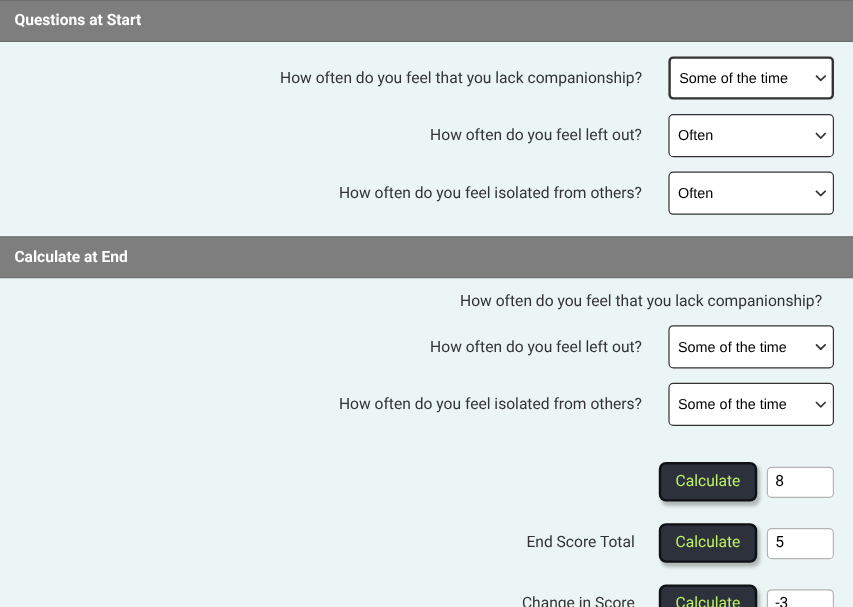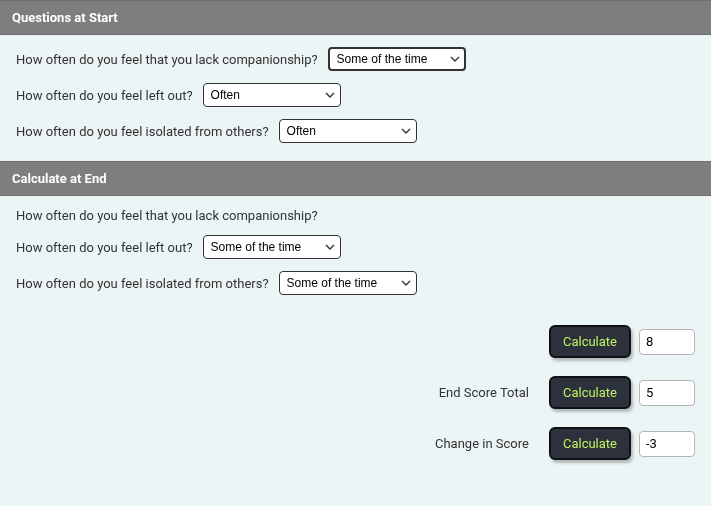--- a/index.html
+++ b/index.html
@@ -1,26 +1,26 @@
 <!DOCTYPE html>
 <html><head>
 <meta charset="utf-8">
 <style>
   * { box-sizing: border-box; margin: 0; padding: 0; }
   html, body { width: 711px; height: 506px; font-family: -apple-system, BlinkMacSystemFont, "Segoe UI", Roboto, Helvetica, Arial, sans-serif; background: #ecf5f5; }
   .panel { width: 100%; }
   .panel-header { background: #7e7e7e; color: #fff; font-weight: 700; font-size: 13px; padding: 9px 12px; border: 1px solid #6e6e6e; border-left: none; border-right: none; }
   .panel-body { background: #ecf5f5; padding: 12px 16px 18px 16px; }
-  .form-row { display: flex; align-items: center; justify-content: flex-start; margin-bottom: 12px; }
+  .form-row { display: flex; align-items: center; justify-content: flex-end; margin-bottom: 12px; gap: 12px; }
   .form-row:last-child { margin-bottom: 0; }
   .form-label { font-size: 13px; color: #333; margin-right: 10px; white-space: nowrap; }
   .select-wrap { position: relative; display: inline-block; }
   select.form-control {
     width: 138px;
-    height: 24px;
+    height: 36px;
     font-size: 12px;
     padding: 2px 22px 2px 7px;
     border: 1px solid #333;
     border-radius: 4px;
     background: #fff;
     appearance: none;
     -webkit-appearance: none;
     -moz-appearance: none;
     line-height: 1.2;
   }

